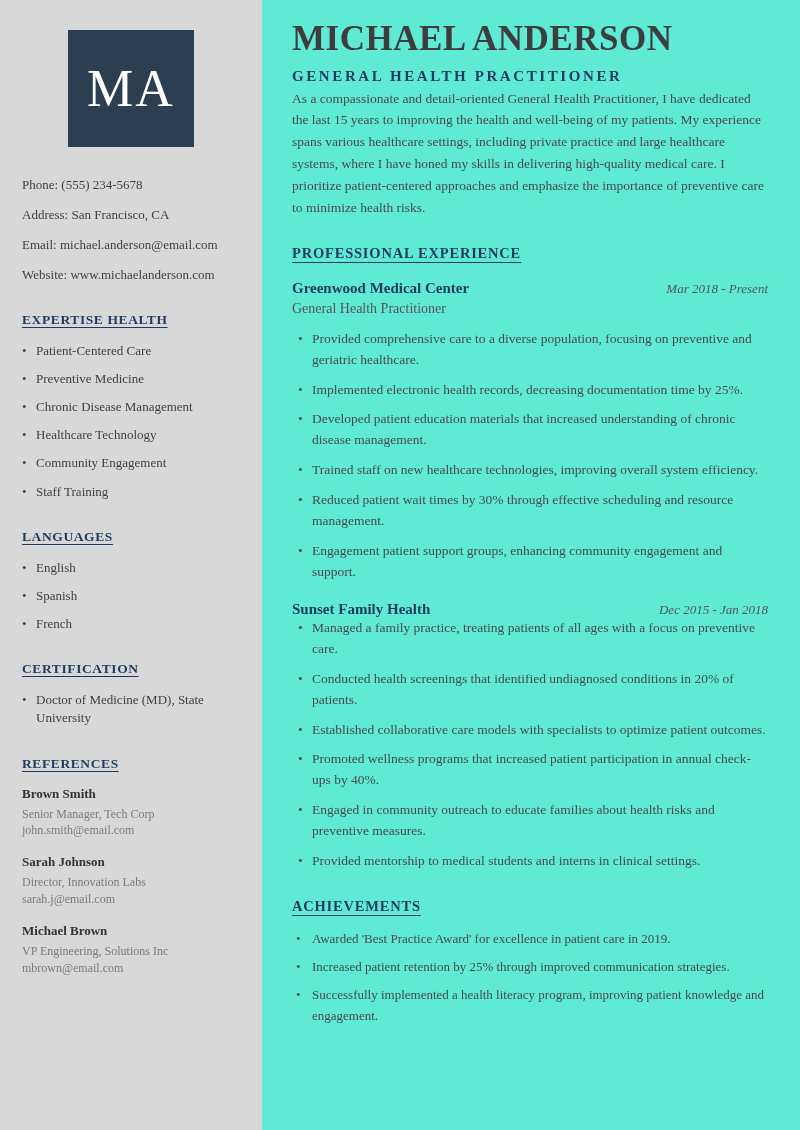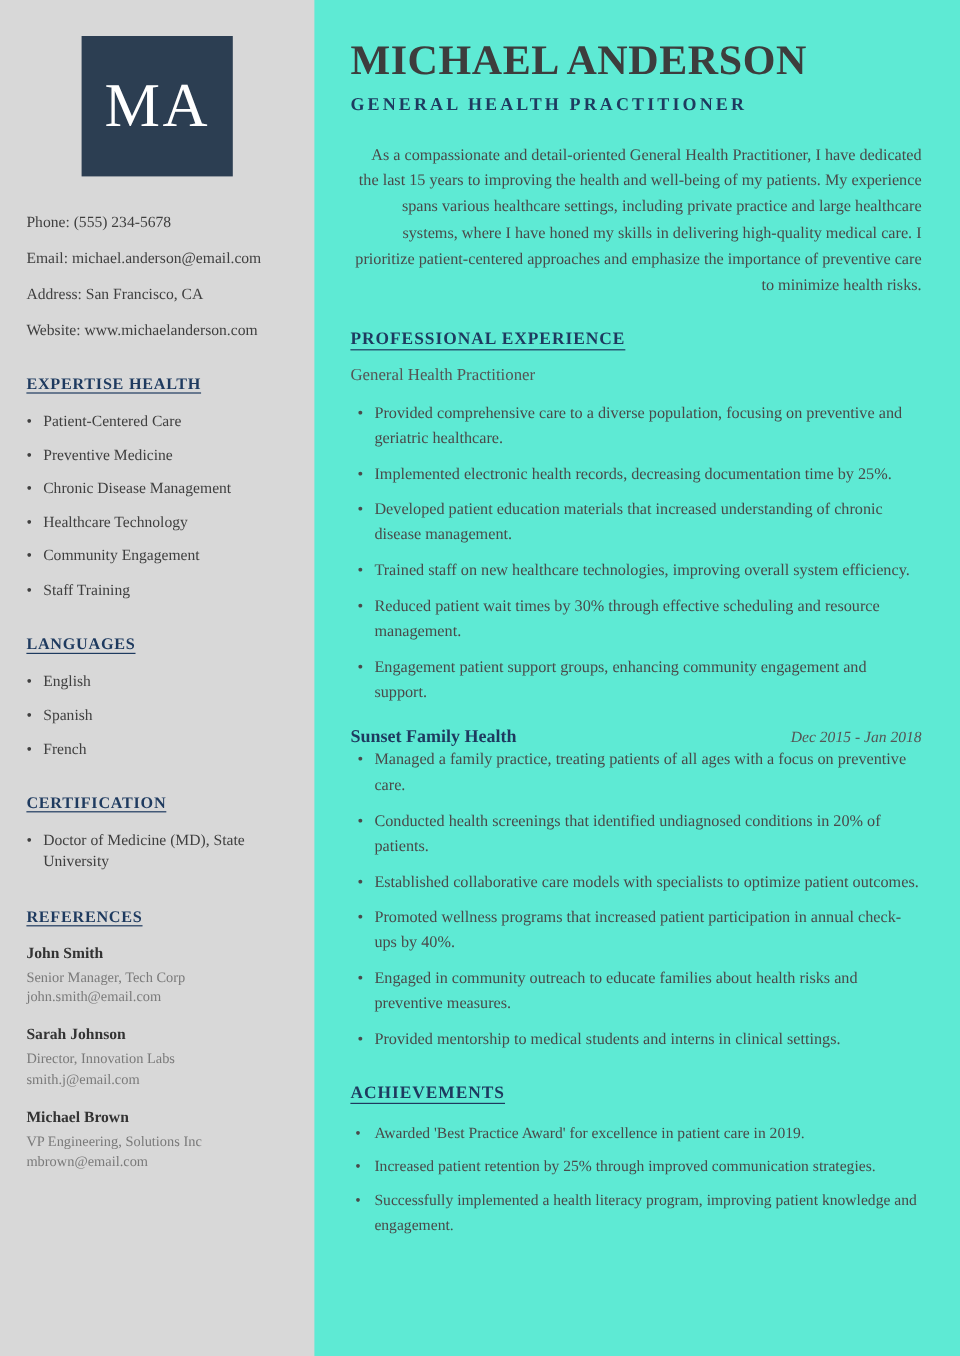--- a/index.html
+++ b/index.html
@@ -78,42 +78,41 @@
   }
   .ref-role, .ref-email {
     font-size: 12px;
     color: #7a7a7a;
     line-height: 1.4;
   }
 
   
   .main {
     flex: 1;
-    padding: 32px 32px 20px 30px;
+    padding: 20px 32px 20px 30px;
   }
   .name {
     font-size: 35px;
     font-weight: 700;
     color: #3d3d3d;
     letter-spacing: 0.5px;
     line-height: 1.1;
   }
   .job-title {
     margin-top: 9px;
     font-size: 15px;
     font-weight: 700;
     color: #1e3a5f;
     letter-spacing: 2.6px;
   }
   .summary {
-    margin-top: 21px;
+    margin-top: 3px;
     font-size: 13.5px;
     line-height: 1.62;
     color: #4a4a4a;
-    text-align: right;
   }
   .main-heading {
     color: #1e3a5f;
     font-weight: 700;
     font-size: 14.5px;
     letter-spacing: 0.8px;
     text-decoration: underline;
     text-underline-offset: 4px;
     margin: 26px 0 14px 0;
   }
@@ -166,22 +165,22 @@
 <div class="page">
 
   <aside class="sidebar">
 
     <div class="avatar">
       <span>MA</span>
     </div>
 
     <div class="contact">
       <div class="contact-line">Phone: (555) 234-5678</div>
+      <div class="contact-line">Address: San Francisco, CA</div>
       <div class="contact-line">Email: michael.anderson@email.com</div>
-      <div class="contact-line">Address: San Francisco, CA</div>
       <div class="contact-line">Website: www.michaelanderson.com</div>
     </div>
 
     <div class="side-heading">EXPERTISE HEALTH</div>
     <ul class="side-list">
       <li>Patient-Centered Care</li>
       <li>Preventive Medicine</li>
       <li>Chronic Disease Management</li>
       <li>Healthcare Technology</li>
       <li>Community Engagement</li>
@@ -196,46 +195,50 @@
     </ul>
 
     <div class="side-heading">CERTIFICATION</div>
     <ul class="side-list">
       <li>Doctor of Medicine (MD), State University</li>
     </ul>
 
     <div class="side-heading">REFERENCES</div>
 
     <div class="ref-entry">
-      <div class="ref-name">John Smith</div>
+      <div class="ref-name">Brown Smith</div>
       <div class="ref-role">Senior Manager, Tech Corp</div>
       <div class="ref-email">john.smith@email.com</div>
     </div>
     <div class="ref-entry">
       <div class="ref-name">Sarah Johnson</div>
       <div class="ref-role">Director, Innovation Labs</div>
-      <div class="ref-email">smith.j@email.com</div>
+      <div class="ref-email">sarah.j@email.com</div>
     </div>
     <div class="ref-entry">
       <div class="ref-name">Michael Brown</div>
       <div class="ref-role">VP Engineering, Solutions Inc</div>
       <div class="ref-email">mbrown@email.com</div>
     </div>
 
   </aside>
 
   <main class="main">
 
     <h1 class="name">MICHAEL ANDERSON</h1>
     <div class="job-title">GENERAL HEALTH PRACTITIONER</div>
 
     <p class="summary">As a compassionate and detail-oriented General Health Practitioner, I have dedicated the last 15 years to improving the health and well-being of my patients. My experience spans various healthcare settings, including private practice and large healthcare systems, where I have honed my skills in delivering high-quality medical care. I prioritize patient-centered approaches and emphasize the importance of preventive care to minimize health risks.</p>
 
     <div class="main-heading">PROFESSIONAL EXPERIENCE</div>
 
+    <div class="job-header">
+      <div class="company">Greenwood Medical Center</div>
+      <div class="dates">Mar 2018 - Present</div>
+    </div>
     <div class="role">General Health Practitioner</div>
     <ul class="bullets">
       <li>Provided comprehensive care to a diverse population, focusing on preventive and geriatric healthcare.</li>
       <li>Implemented electronic health records, decreasing documentation time by 25%.</li>
       <li>Developed patient education materials that increased understanding of chronic disease management.</li>
       <li>Trained staff on new healthcare technologies, improving overall system efficiency.</li>
       <li>Reduced patient wait times by 30% through effective scheduling and resource management.</li>
       <li>Engagement patient support groups, enhancing community engagement and support.</li>
     </ul>
 

